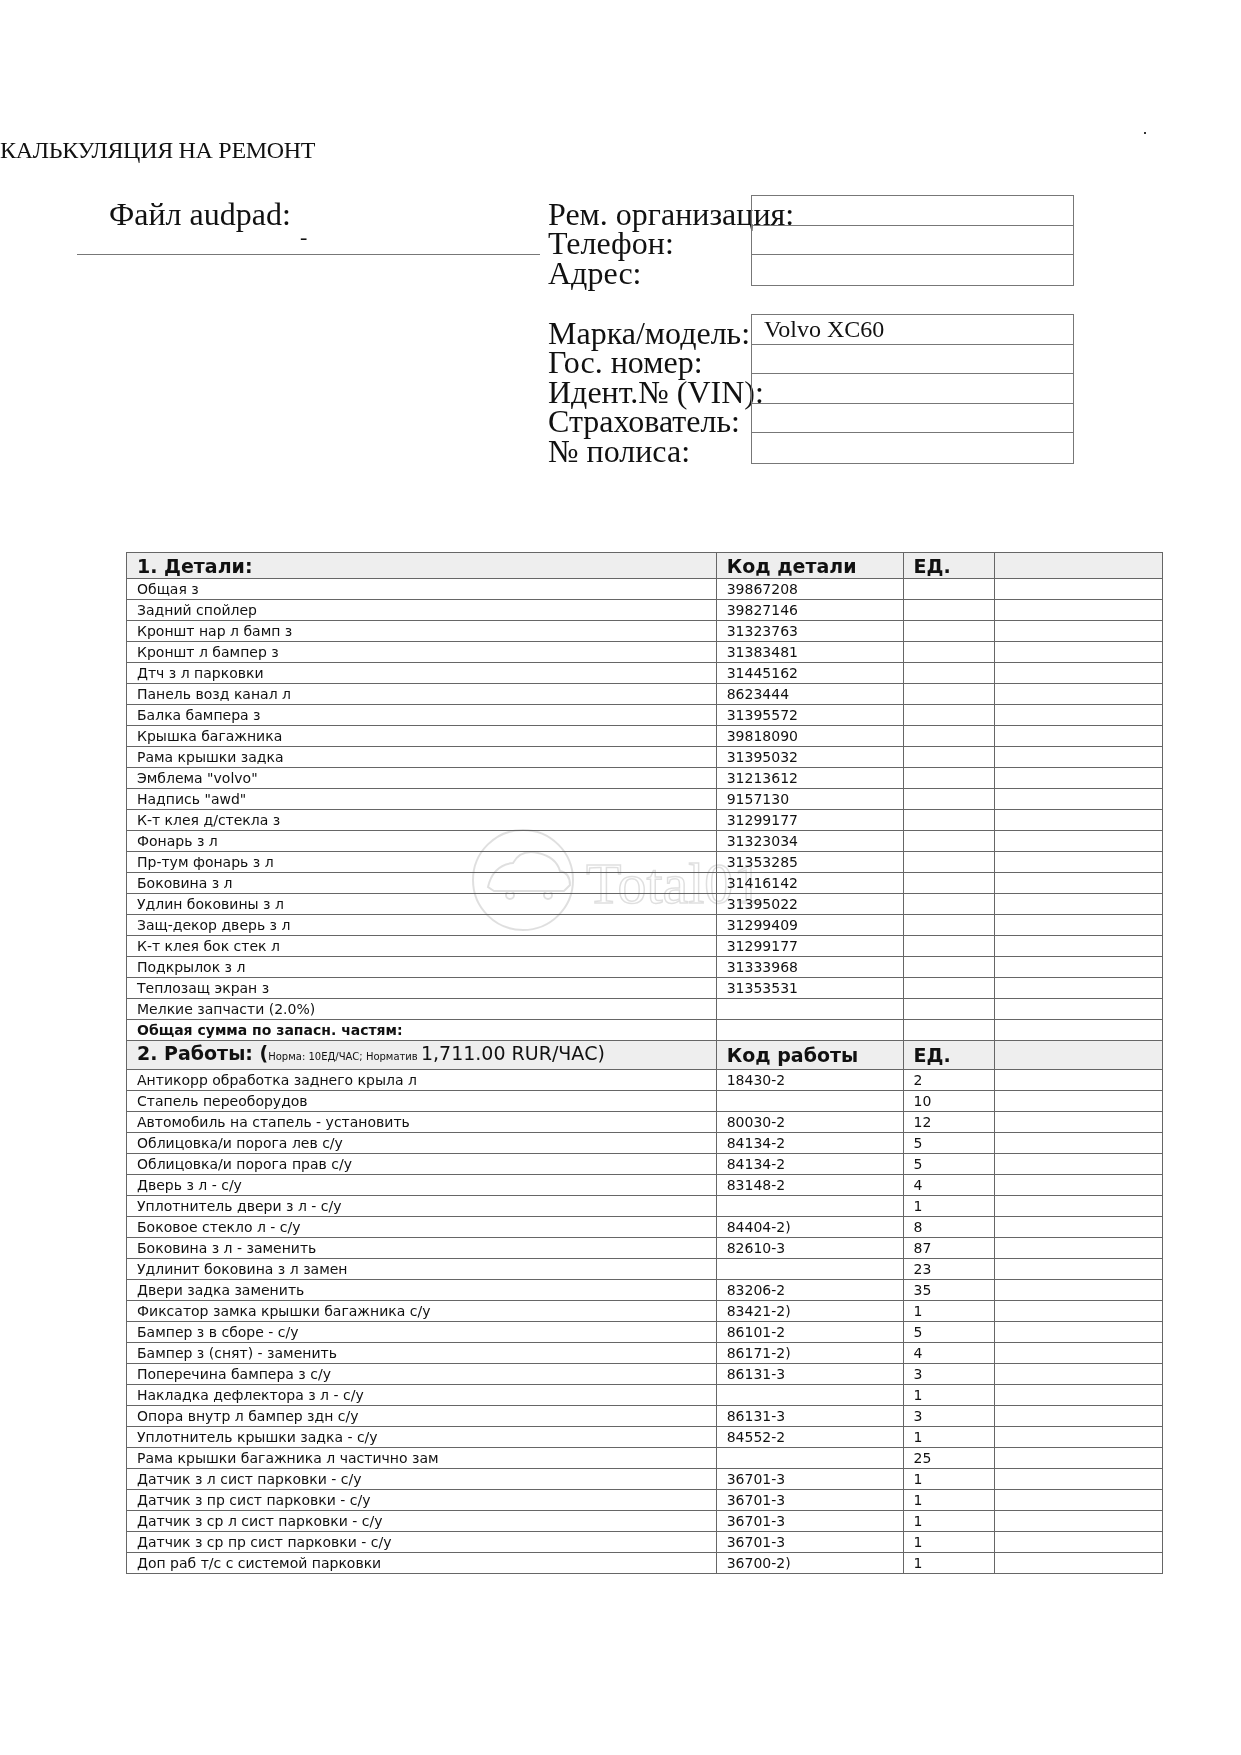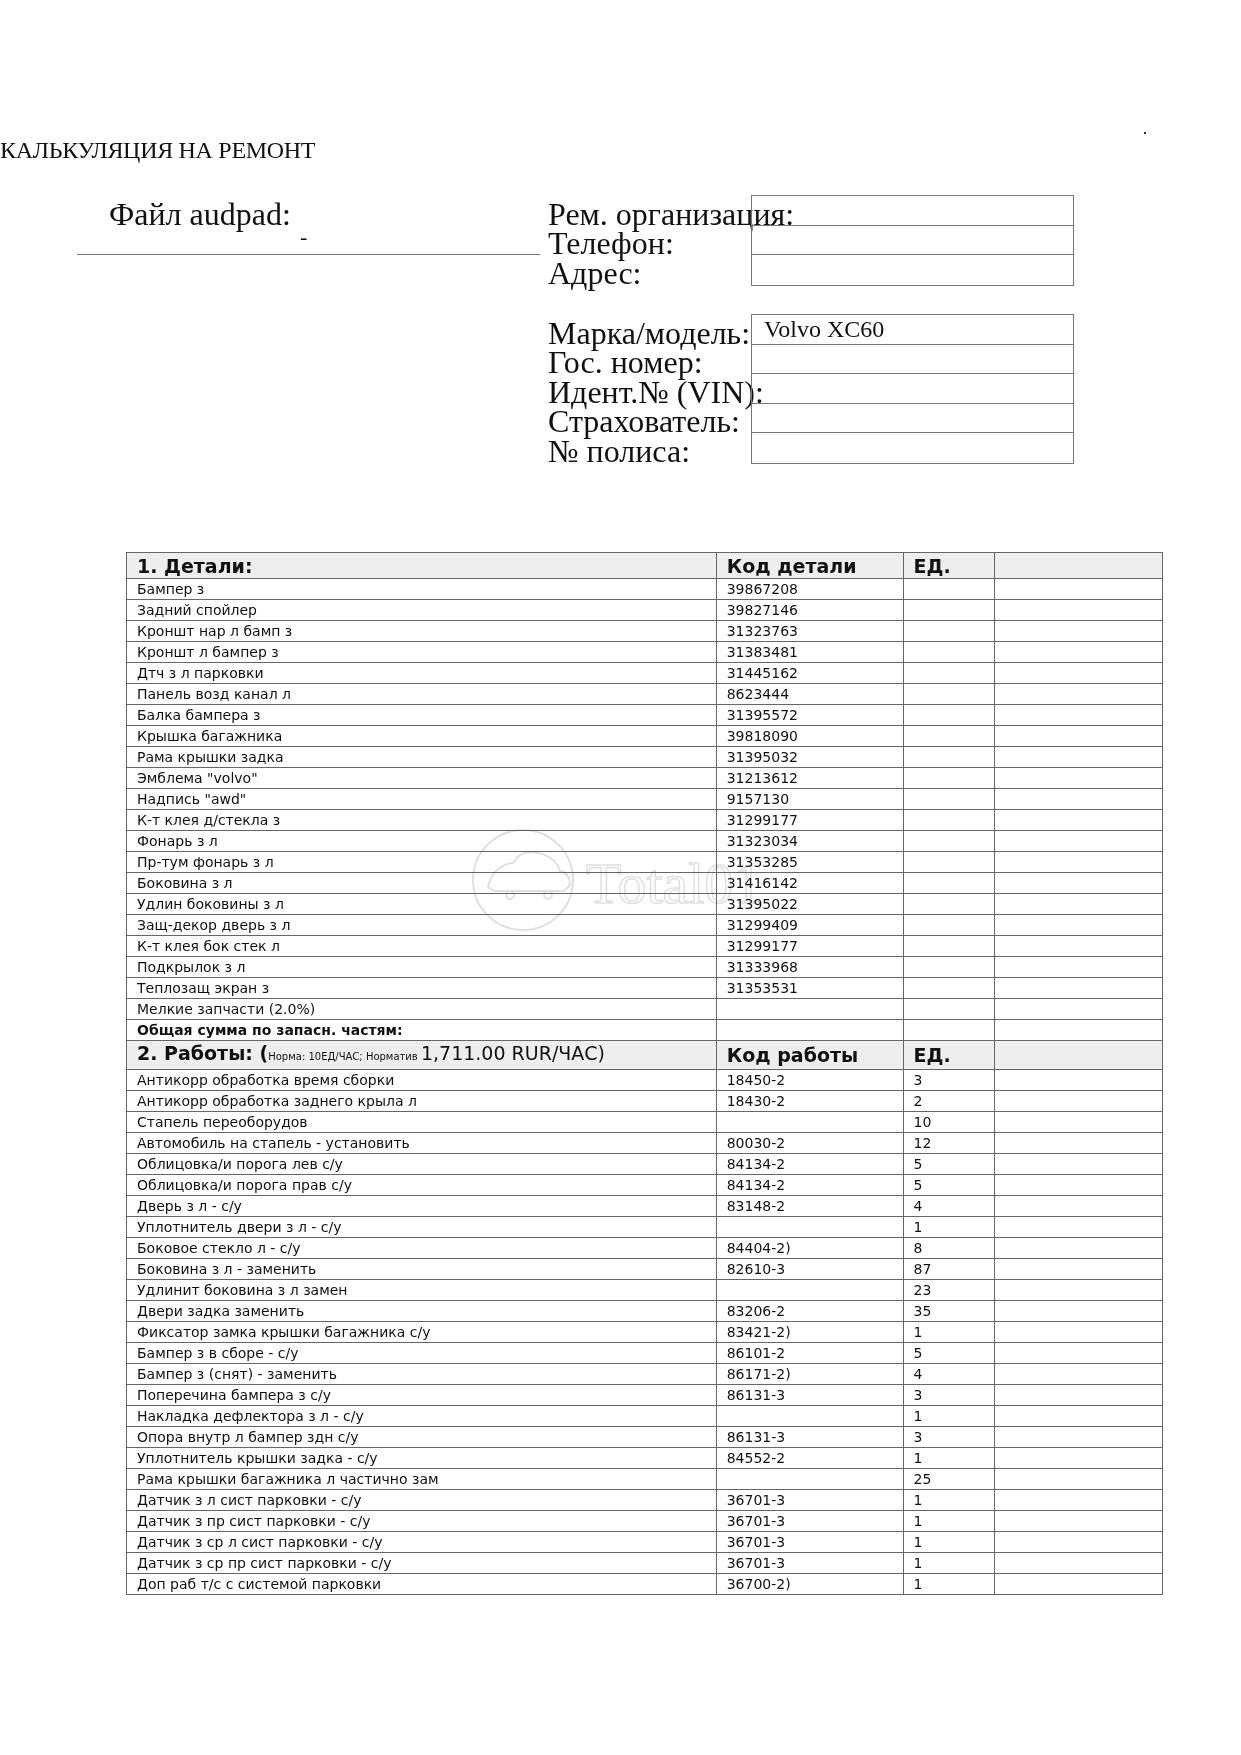--- a/index.html
+++ b/index.html
@@ -62,21 +62,21 @@
       <col class="c4">
     </colgroup>
   <tbody id="tbody">
     <tr class="hdr">
       <td>1. Детали:</td>
       <td>Код детали</td>
       <td>ЕД.</td>
       <td></td>
     </tr>
   <tr>
-        <td>Бампер з</td>
+        <td>Общая з</td>
         <td>39867208</td>
         <td></td>
         <td></td>
       </tr>
       <tr>
         <td>Задний спойлер</td>
         <td>39827146</td>
         <td></td>
         <td></td>
       </tr>
@@ -197,26 +197,20 @@
       <tr class="total">
         <td>Общая сумма по запасн. частям:</td>
         <td></td>
         <td></td>
         <td></td>
       </tr>
       <tr class="hdr">
         <td><span>2. Работы: (</span><span class="sub">Норма: 10ЕД/ЧАС; Норматив </span><span class="subbig">1,711.00 RUR/ЧАС)</span></td>
         <td>Код работы</td>
         <td>ЕД.</td>
-        <td></td>
-      </tr>
-      <tr>
-        <td>Антикорр обработка время сборки</td>
-        <td>18450-2</td>
-        <td>3</td>
         <td></td>
       </tr>
       <tr>
         <td>Антикорр обработка заднего крыла л</td>
         <td>18430-2</td>
         <td>2</td>
         <td></td>
       </tr>
       <tr>
         <td>Стапель переоборудов</td>

